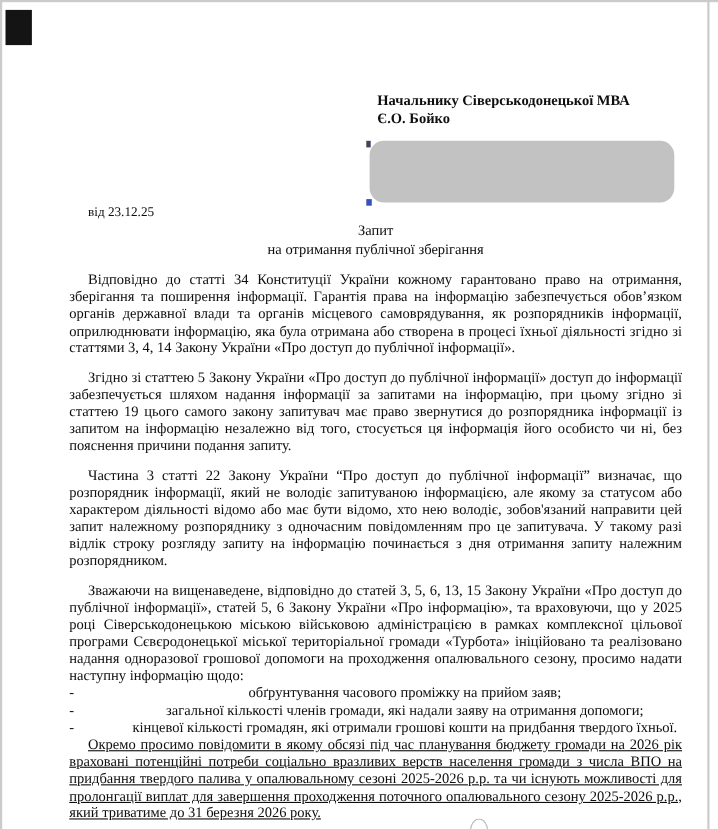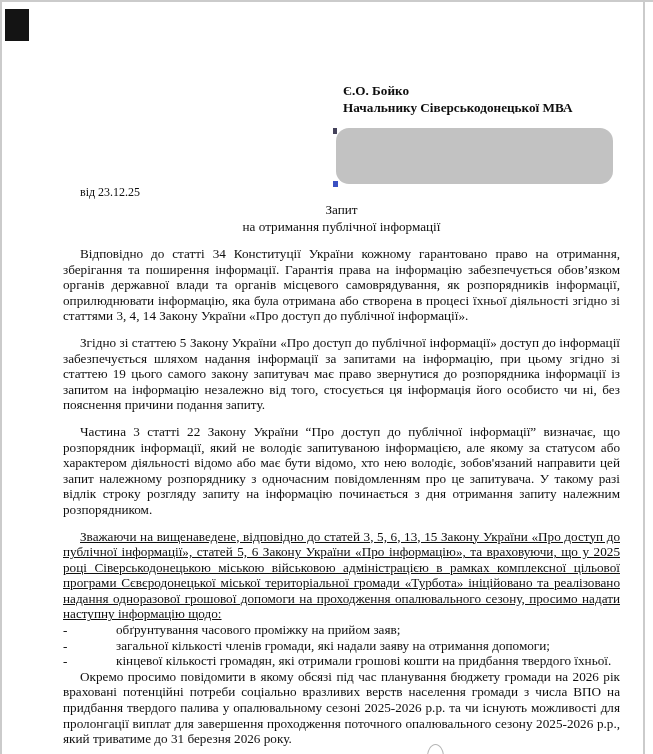--- a/index.html
+++ b/index.html
@@ -25,53 +25,53 @@
   .frag-top{left:333px;top:128px;width:4px;height:6px;background:#44425a;}
   .frag-bottom{left:333px;top:181px;width:5px;height:6px;background:var(--link-fragment,#3a50c2);}
   
   .date{left:80px;top:184px;font-size:12px;line-height:16px;}
   
   .title{left:63px;top:201px;width:557px;text-align:center;font-weight:normal;
     font-size:13.2px;line-height:17px;}
   
   .body-col{left:63px;top:246px;width:557px;font-size:13.2px;line-height:15.6px;}
   .body-col p{margin:0 0 11px 0;text-align:justify;text-indent:17px;}
-  .body-col p.no-gap{margin-bottom:0;text-decoration:underline;}
+  .body-col p.no-gap{margin-bottom:0;}
   .list-row{display:flex;text-align:left;}
   .list-row .dash{flex:0 0 53px;}
-  .list-row .item-text{flex:1 1 auto;}
-  .closing{margin:0;text-align:justify;text-indent:0;}
+  .list-row .item-text{flex:1 1 auto;text-align:center;}
+  .closing{margin:0;text-align:justify;text-indent:0;text-decoration:underline;}
   
   .frag-arc{left:427px;top:744px;width:15px;height:12px;border:1.5px solid #b5b5b5;
     border-bottom:none;border-radius:50% 50% 0 0/100% 100% 0 0;}
 </style>
 </head>
 <body>
 
 <div class="abs border-top"></div>
 <div class="abs border-left"></div>
 <div class="abs border-right"></div>
 
 <div class="abs corner-block"></div>
 
 <div class="abs recipient">
+  <div class="bold">Начальнику Сіверськодонецької МВА</div>
   <div class="bold">Є.О. Бойко</div>
-  <div class="bold">Начальнику Сіверськодонецької МВА</div>
 </div>
 
 <div class="abs frag-top"></div>
 <div class="abs frag-bottom"></div>
 
 <div class="abs redaction-box"></div>
 
 <div class="abs date">від 23.12.25</div>
 
 <div class="abs title">
   <div>Запит</div>
-  <div>на отримання публічної інформації</div>
+  <div>на отримання публічної зберігання</div>
 </div>
 
 <div class="abs body-col">
   <p>Відповідно до статті 34 Конституції України кожному гарантовано право на отримання, зберігання та поширення інформації. Гарантія права на інформацію забезпечується обов’язком органів державної влади та органів місцевого самоврядування, як розпорядників інформації, оприлюднювати інформацію, яка була отримана або створена в процесі їхньої діяльності згідно зі статтями 3, 4, 14 Закону України «Про доступ до публічної інформації».</p>
   <p>Згідно зі статтею 5 Закону України «Про доступ до публічної інформації» доступ до інформації забезпечується шляхом надання інформації за запитами на інформацію, при цьому згідно зі статтею 19 цього самого закону запитувач має право звернутися до розпорядника інформації із запитом на інформацію незалежно від того, стосується ця інформація його особисто чи ні, без пояснення причини подання запиту.</p>
   <p>Частина 3 статті 22 Закону України “Про доступ до публічної інформації” визначає, що розпорядник інформації, який не володіє запитуваною інформацією, але якому за статусом або характером діяльності відомо або має бути відомо, хто нею володіє, зобов'язаний направити цей запит належному розпоряднику з одночасним повідомленням про це запитувача. У такому разі відлік строку розгляду запиту на інформацію починається з дня отримання запиту належним розпорядником.</p>
   <p class="no-gap">Зважаючи на вищенаведене, відповідно до статей 3, 5, 6, 13, 15 Закону України «Про доступ до публічної інформації», статей 5, 6 Закону України «Про інформацію», та враховуючи, що у 2025 році Сіверськодонецькою міською військовою адміністрацією в рамках комплексної цільової програми Сєвєродонецької міської територіальної громади «Турбота» ініційовано та реалізовано надання одноразової грошової допомоги на проходження опалювального сезону, просимо надати наступну інформацію щодо:</p>
 
   <div class="list-row">
     <span class="dash">-</span>

